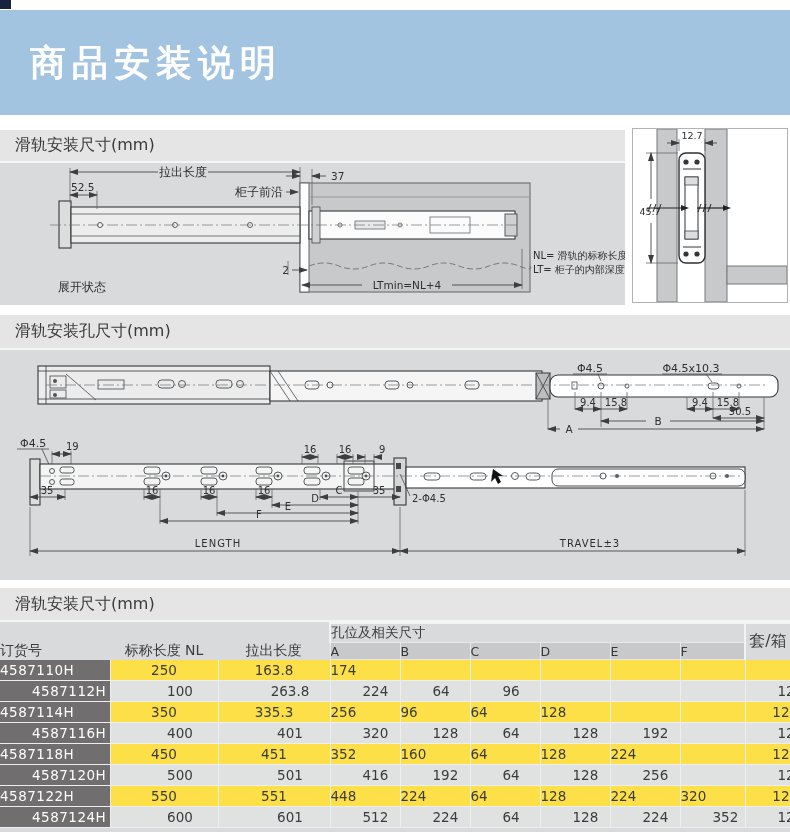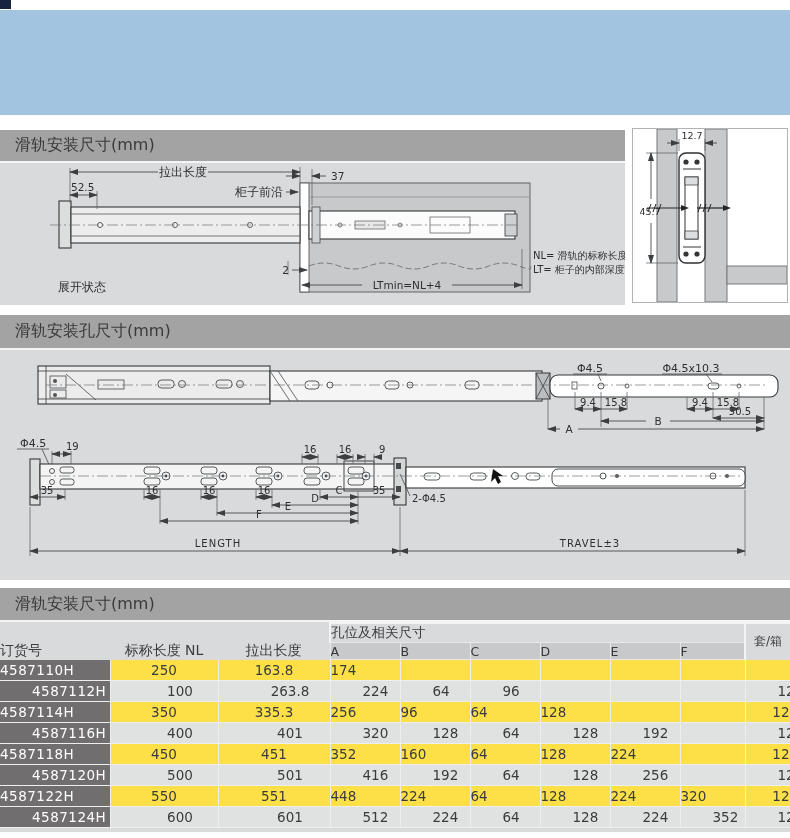--- a/index.html
+++ b/index.html
@@ -14,21 +14,21 @@
   }
   .logo {
     margin-left:30px; font-size:44px; font-weight:bold; font-style:italic;
     color:#ce0e2d; letter-spacing:0px; line-height:1;
   }
   .band-title {
     margin-left:30px; font-size:36px; font-weight:bold; color:#ffffff;
     letter-spacing:6px; line-height:1;
   }
   .sec-title {
-    position:absolute; background:#a3a3a3; color:#3a3a3a; font-size:16px;
+    position:absolute; background:#e5e5e5; color:#3a3a3a; font-size:16px;
     display:flex; align-items:center; padding-left:15px; box-sizing:border-box;
     border-bottom:2px solid #f4f5f5;
   }
   .sec-body { position:absolute; background:#d9dadb; }
   #s1-title { left:0; top:130px; width:625px; height:33px; }
   #s1-body  { left:0; top:163px; width:625px; height:142px; }
   #s1-panel {
     position:absolute; left:632px; top:128px; width:156px; height:175px;
     background:#ffffff; border:1px solid #b0b2b3; box-sizing:border-box;
   }
@@ -50,21 +50,21 @@
   table.spec { border-collapse:collapse; table-layout:fixed; width:790px; }
   table.spec th, table.spec td { padding:0; font-weight:normal; overflow:hidden; white-space:nowrap; }
   thead th { color:#3c3d3e; }
   .h-order { text-align:left; vertical-align:bottom; padding-left:13px; padding-bottom:3px; font-size:14px; }
   .h-nl, .h-pull { text-align:center; vertical-align:bottom; padding-bottom:3px; font-size:14px; }
   .h-holes {
     text-align:left; vertical-align:middle; padding-left:7px; font-size:13.5px;
     border-left:2px solid #f2f3f3; border-top:2px solid #f2f3f3;margin-left:18px;
   }
   .h-box {
-    text-align:center; vertical-align:middle; font-size:12px;
+    text-align:center; vertical-align:middle; font-size:16px;
     border-left:2px solid #f2f3f3; border-top:2px solid #f2f3f3;
   }
   .h-sub {
     background:#c8c9ca; text-align:left; padding-left:6px; font-size:12.5px;
     height:16px; border:1px solid #e7e8e8; color:#37383a;
   }
   tbody tr { height:21px; }
   tbody td { font-size:13.5px; color:#3a3b3c; border-bottom:1px solid #edefef; border-right:1px solid #edefef; }
   tr.r-odd  td { background:#fde047; }
   tr.r-even td { background:#e0e1e1;padding-left:32px; }
@@ -77,20 +77,21 @@
   td.c-box { text-align:right; padding-right:12px; }
 </style>
 </head>
 <body>
 
 <div id="page">
 
   <div class="corner"></div>
 
   <div class="band">
+    <div class="band-title">商品安装说明</div>
   </div>
 
   <div id="s1-title" class="sec-title">
     <span>滑轨安装尺寸(mm)</span>
   </div>
 
   <div id="s1-body" class="sec-body">
     <svg width="625" height="142" viewBox="0 0 625 142">
       <defs>
         <marker id="m1a" markerWidth="9" markerHeight="7" refX="8" refY="3" orient="auto-start-reverse" markerUnits="userSpaceOnUse">

